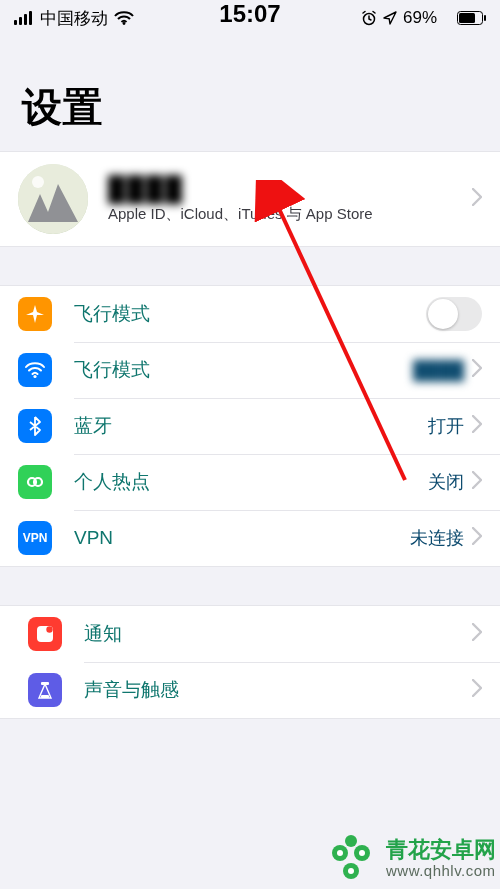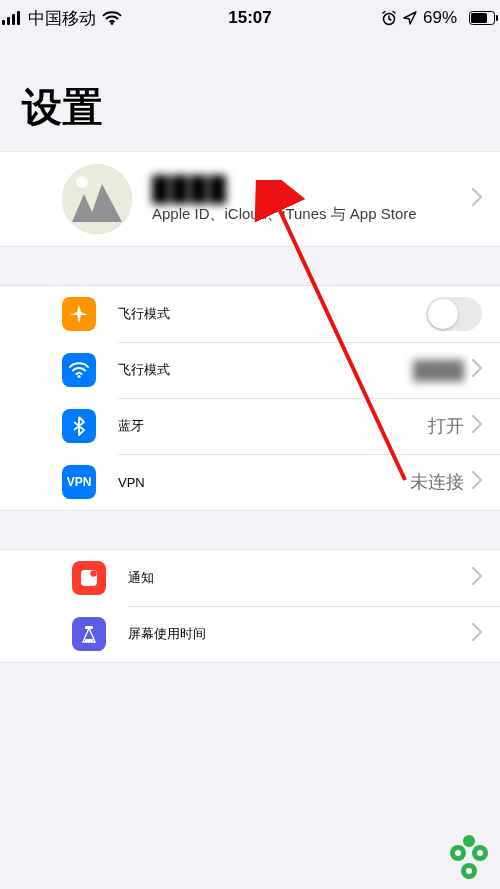--- a/index.html
+++ b/index.html
@@ -1,37 +1,37 @@
 <!DOCTYPE html>
 <html><head>
 <meta charset="utf-8">
 <style>
   * { box-sizing: border-box; margin: 0; padding: 0; }
   html, body { width: 500px; height: 889px; font-family: -apple-system, "Helvetica Neue", Arial, sans-serif; background: #f2f2f7; color: #000; overflow: hidden; }
   .screen { position: relative; width: 500px; height: 889px; background: #f2f2f7; }
 
   
-  .status-bar { display: flex; align-items: center; justify-content: space-between; height: 36px; padding: 0 2px; font-size: 17px; font-weight: 500; color: #000; }
+  .status-bar { display: flex; justify-content: space-between; height: 36px; padding: 0 14px; font-size: 17px; font-weight: 500; color: #000; }
   .status-left, .status-right { display:flex; align-items:center; gap:6px; }
   .status-left .signal-icon svg, .status-left .wifi-icon svg, .status-right svg { display:block; }
-  .status-center { position:absolute; left:0; right:0; text-align:center; font-size:17px; font-weight:600; }
-  .battery-wrap { display:flex; align-items:center; gap:12px; }
+  .status-center { position:absolute; left:0; right:0; text-align:center; font-size:24px; font-weight:600; }
+  .battery-wrap { display:flex; align-items:center; gap:20px; }
 
   
   .title-wrap { padding: 44px 22px 16px; }
   .page-title { font-size: 40px; font-weight: 700; letter-spacing: 0.5px; }
 
   
   .group { background: #fff; border-top: 1px solid #e5e5ea; border-bottom: 1px solid #e5e5ea; margin-bottom: 38px; }
   .group.tight { margin-bottom: 38px; padding-left: 10px; }
-  .row { display:flex; align-items:center; min-height: 56px; padding: 0 18px; position:relative;margin-left:44px; }
+  .row { display:flex; align-items:center; min-height: 56px; padding: 0 18px; position:relative; }
   .row + .row::before { content:""; position:absolute; left: 74px; right:0; top:0; height:1px; background:#e5e5ea; }
   .row .chevron { margin-left: 8px; color:#c7c7cc; flex:0 0 auto; }
-  .row .label { font-size: 13px; color:#000000; }
-  .row .value { margin-left:auto; font-size:18px; color:#737373; }
+  .row .label { font-size: 19px; color:#0f766e; }
+  .row .value { margin-left:auto; font-size:18px; color:#0c4a6e; }
   .row .icon-box { width:34px; height:34px; border-radius:8px; display:flex; align-items:center; justify-content:center; margin-right: 22px; flex:0 0 auto; }
   .row .icon-box svg { display:block; }
 
   
   .row.profile { padding-top:12px; padding-bottom:12px; }
   .avatar { width:70px; height:70px; border-radius:50%; background: linear-gradient(#dfe6d8,#b7c6a6); margin-right:20px; flex:0 0 auto; overflow:hidden; }
   .profile-texts { display:flex; flex-direction:column; gap:2px; }
   .profile-name { font-size:24px; font-weight:500; filter: blur(4px); letter-spacing:2px; }
   .profile-sub { font-size:15px; color:#3c3c43; }
 
@@ -176,20 +176,35 @@
           </svg>
       </div>
       <span class="label">蓝牙</span>
       <span class="value">打开</span>
       <span class="chevron"><svg width="10" height="18" viewBox="0 0 10 18">
             <path d="M1 1 L9 9 L1 17" fill="none" stroke="#c7c7cc" stroke-width="2.4" stroke-linecap="round" stroke-linejoin="round"></path>
           </svg></span>
     </div>
 
 
+    <div class="row">
+      <div class="icon-box bg-green2">
+        <svg width="22" height="22" viewBox="0 0 22 22">
+            <g fill="none" stroke="#fff" stroke-width="2.2">
+              <circle cx="8" cy="11" r="4"></circle>
+              <circle cx="14" cy="11" r="4"></circle>
+            </g>
+          </svg>
+      </div>
+      <span class="label">个人热点</span>
+      <span class="value">关闭</span>
+      <span class="chevron"><svg width="10" height="18" viewBox="0 0 10 18">
+            <path d="M1 1 L9 9 L1 17" fill="none" stroke="#c7c7cc" stroke-width="2.4" stroke-linecap="round" stroke-linejoin="round"></path>
+          </svg></span>
+    </div>
 
     <div class="row">
       <div class="icon-box bg-vpn" style="font:700 12px/1 -apple-system,Arial; color:#fff;">
         <span>VPN</span>
       </div>
       <span class="label">VPN</span>
       <span class="value">未连接</span>
       <span class="chevron"><svg width="10" height="18" viewBox="0 0 10 18">
             <path d="M1 1 L9 9 L1 17" fill="none" stroke="#c7c7cc" stroke-width="2.4" stroke-linecap="round" stroke-linejoin="round"></path>
           </svg></span>
@@ -214,21 +229,21 @@
 
 
     <div class="row">
       <div class="icon-box bg-indigo">
         <svg width="22" height="22" viewBox="0 0 22 22">
             <path d="M5 19 L11 5 L17 19 Z" fill="none" stroke="#fff" stroke-width="1.4"></path>
             <rect x="7" y="3" width="8" height="3" rx="1" fill="#fff"></rect>
             <rect x="7" y="16" width="8" height="3" rx="1" fill="#fff"></rect>
           </svg>
       </div>
-      <span class="label">屏幕使用时间</span>
+      <span class="label">声音与触感</span>
       <span class="chevron" style="margin-left:auto;"><svg width="10" height="18" viewBox="0 0 10 18">
             <path d="M1 1 L9 9 L1 17" fill="none" stroke="#c7c7cc" stroke-width="2.4" stroke-linecap="round" stroke-linejoin="round"></path>
           </svg></span>
     </div>
   </div>
 
   <svg class="arrow-annot" viewBox="0 0 340 320">
     <defs>
         <marker id="ah" markerWidth="14" markerHeight="14" refX="3" refY="7" orient="auto">
           <path d="M0 0 L14 7 L0 14 Z" fill="#e11"></path>
@@ -244,15 +259,19 @@
           <circle cx="38" cy="22" r="8"></circle>
           <circle cx="27" cy="40" r="8"></circle>
           <circle cx="27" cy="10" r="6"></circle>
         </g>
       <g fill="#fff">
           <circle cx="16" cy="22" r="3"></circle>
           <circle cx="38" cy="22" r="3"></circle>
           <circle cx="27" cy="40" r="3"></circle>
         </g>
     </svg>
+    <div class="wm-texts">
+      <span class="wm-title">青花安卓网</span>
+      <span class="wm-url">www.qhhlv.com</span>
+    </div>
   </div>
 
 </div>
 
 </body></html>

